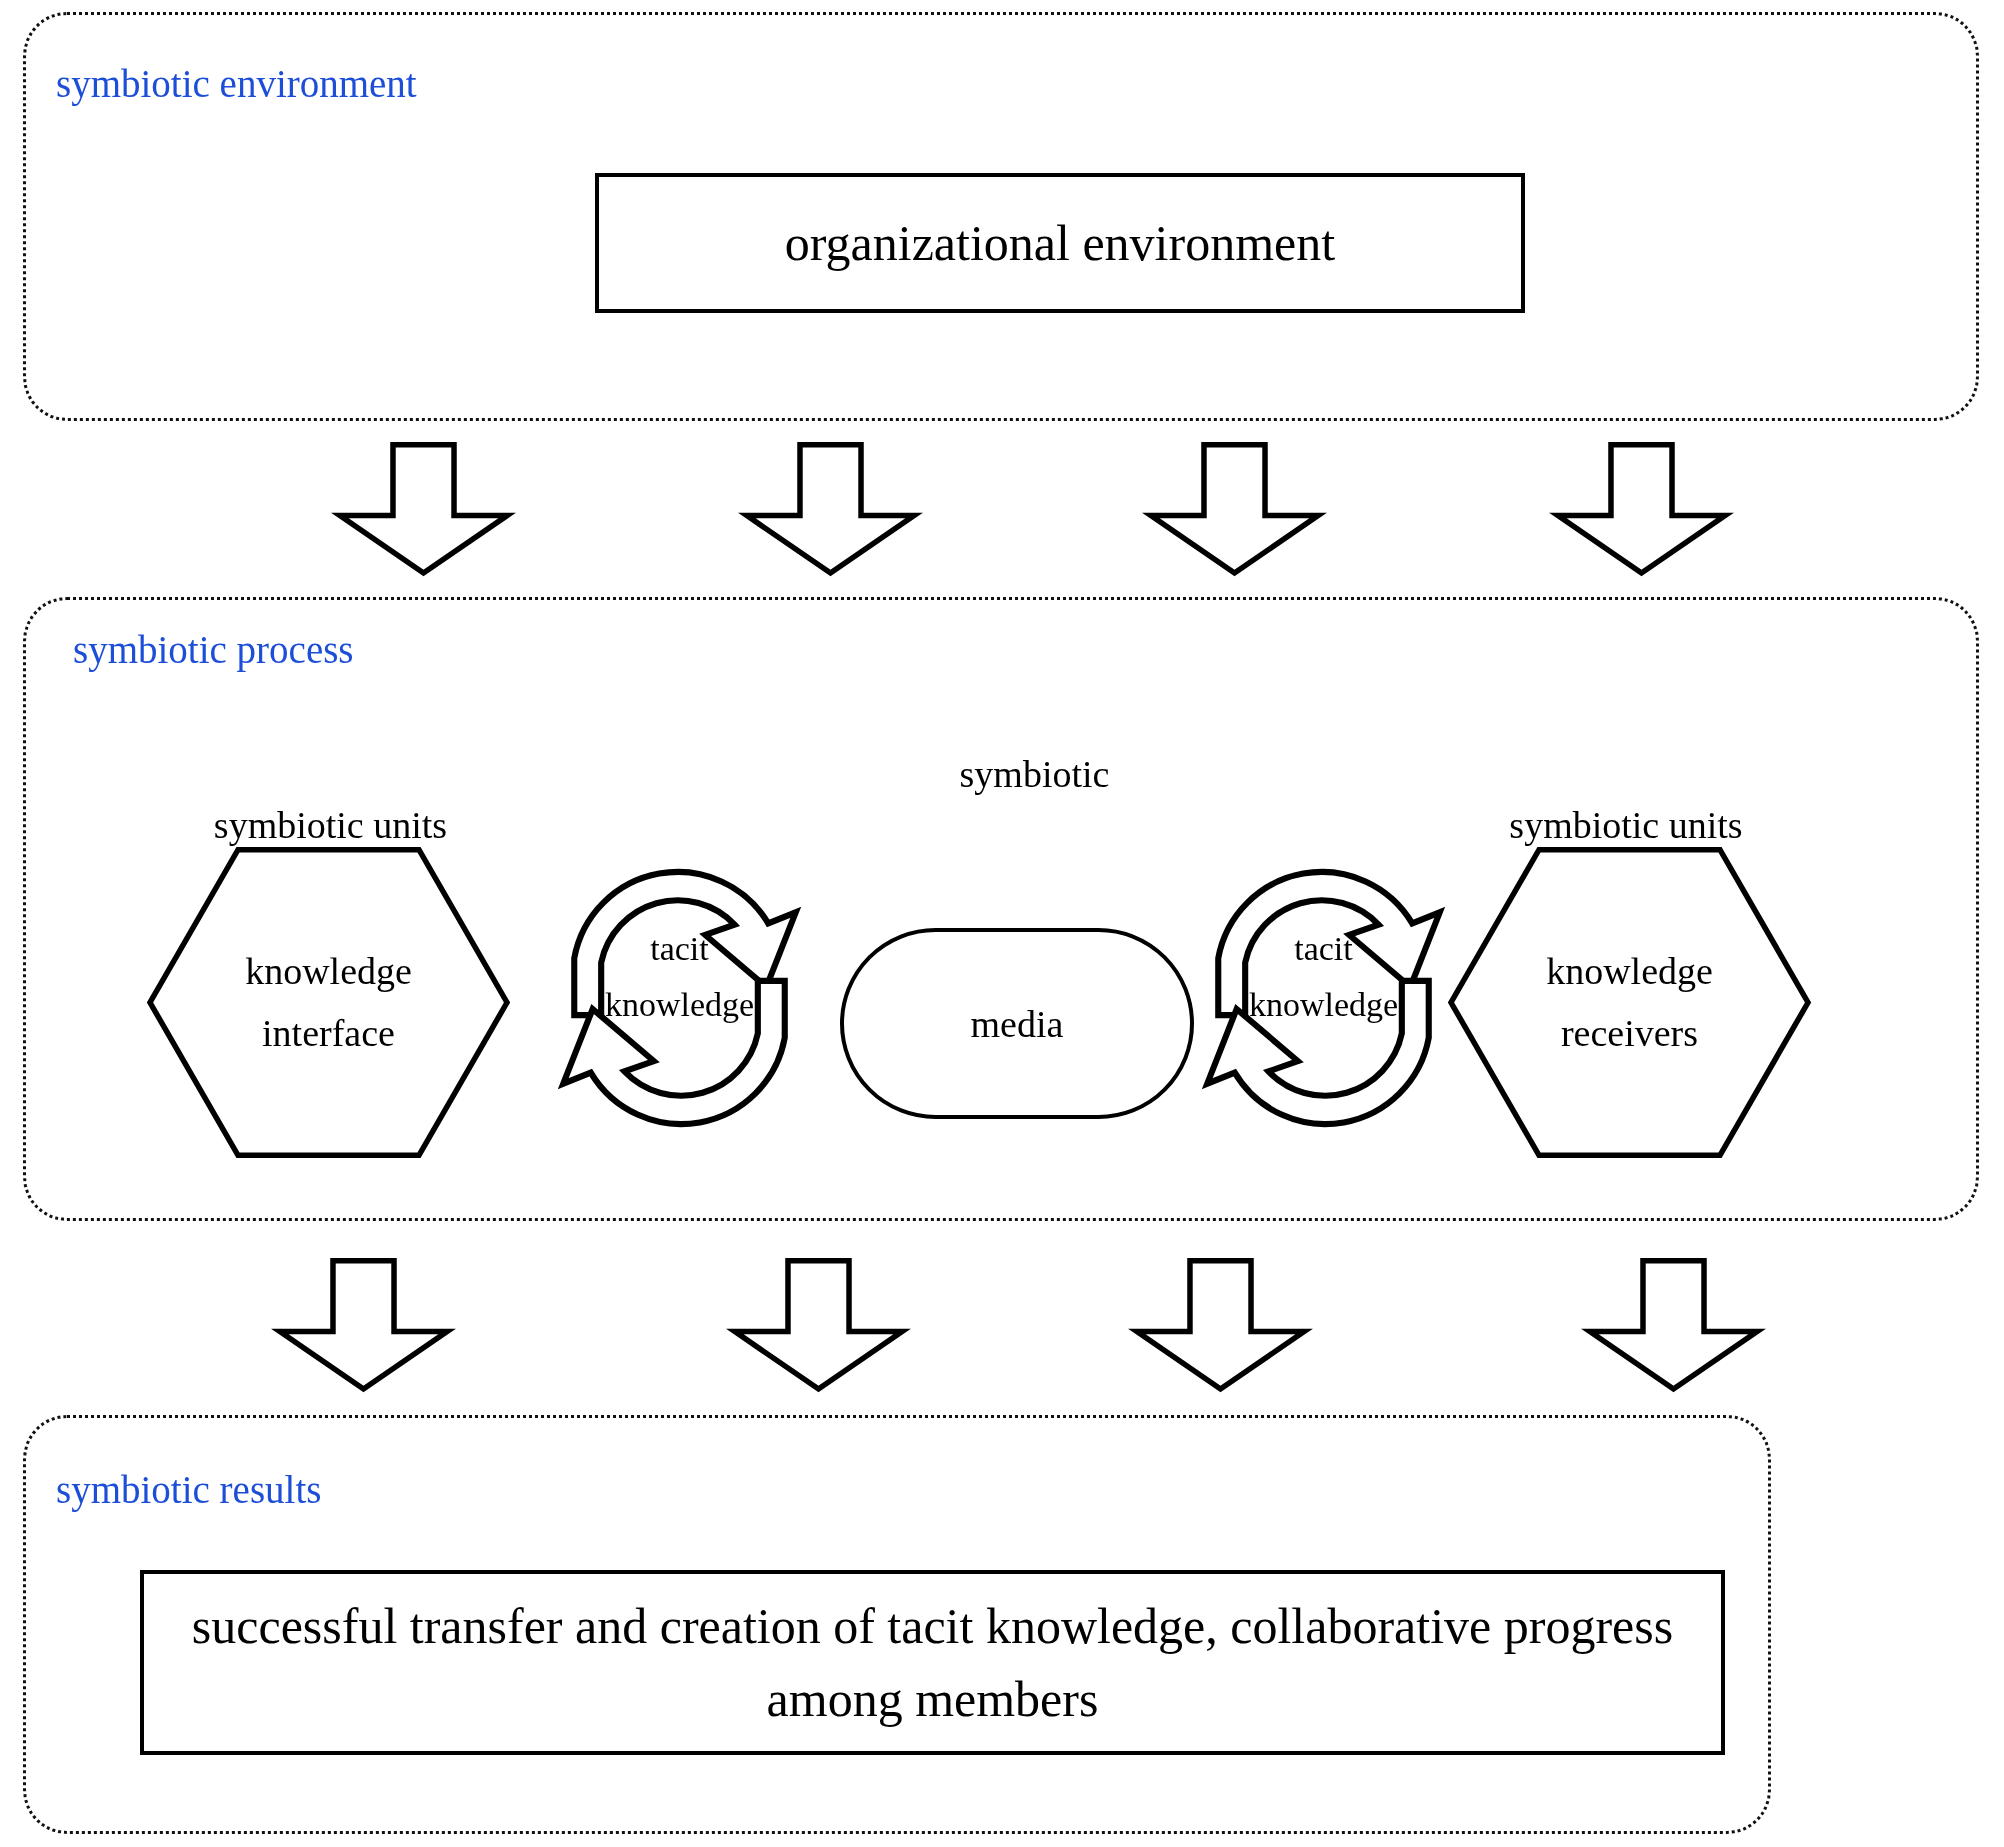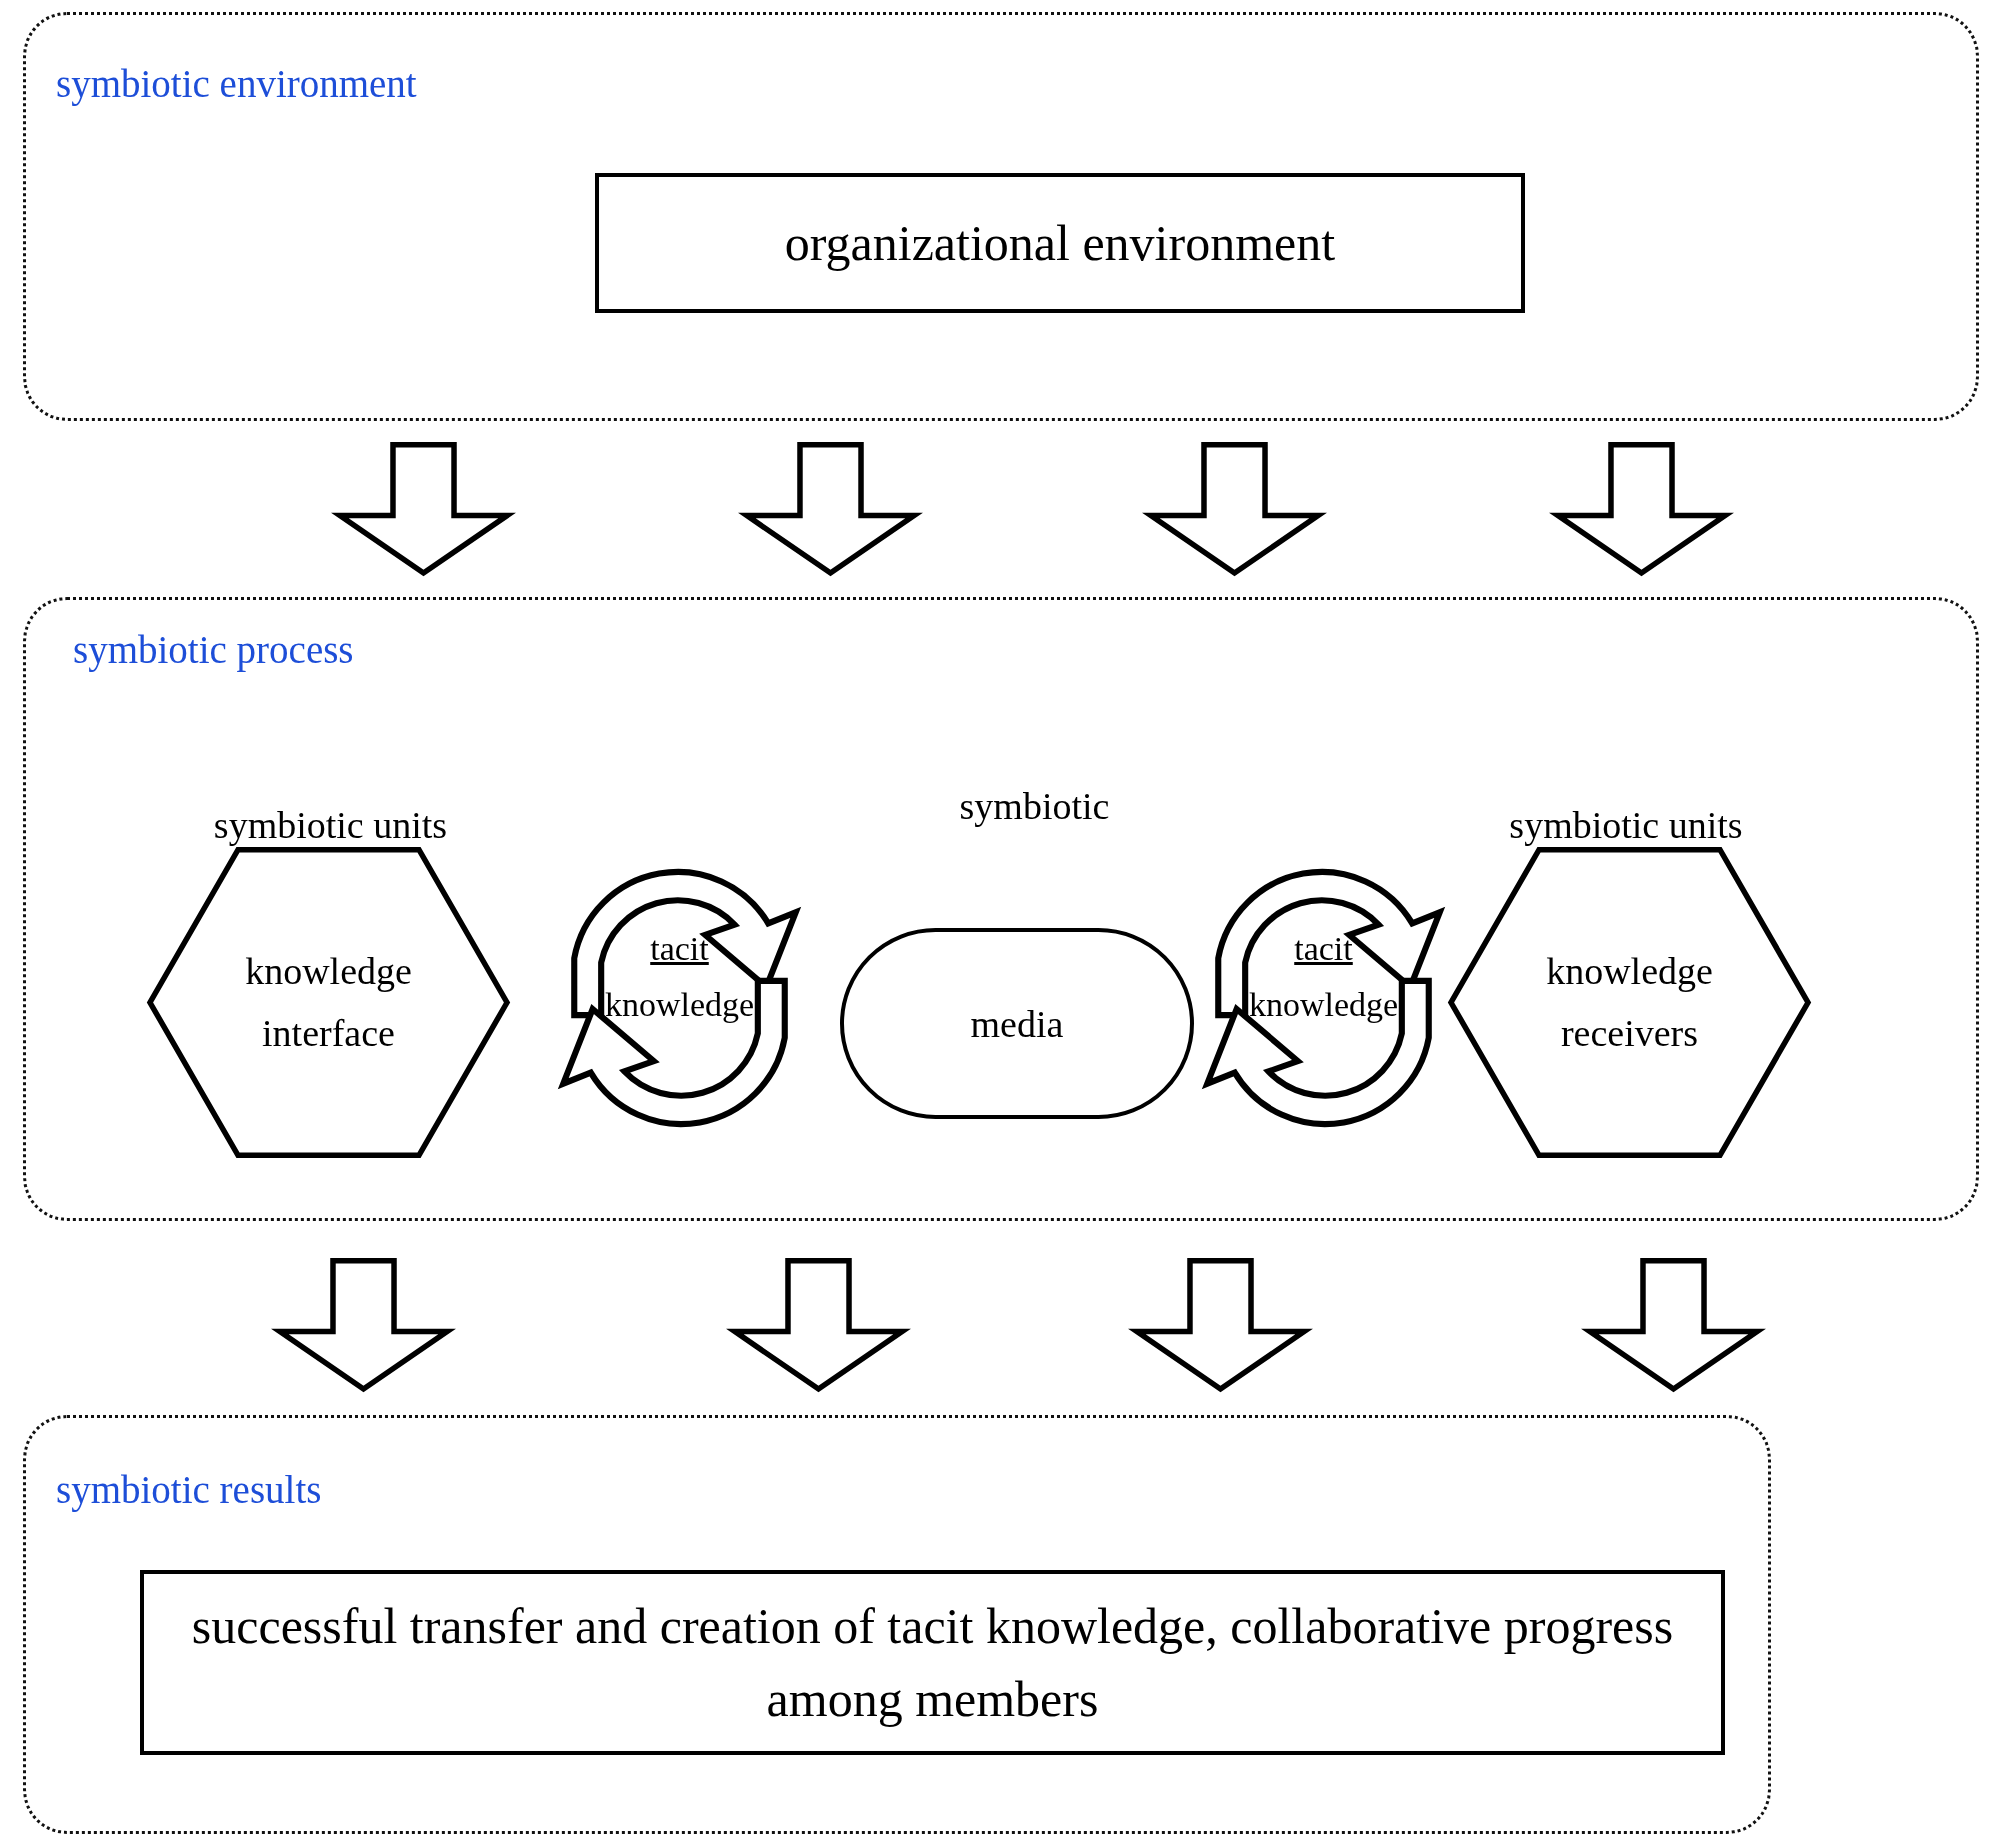--- a/index.html
+++ b/index.html
@@ -108,21 +108,20 @@
     width: 100%;
     height: 100%;
     pointer-events: none;
   }
   .cycle-text .t1 {
     position: absolute;
     width: 100%;
     text-align: center;
     font-size: 34px;
     top: 27%;
-    text-decoration: underline;
   }
   .cycle-text .t2 {
     position: absolute;
     width: 100%;
     text-align: center;
     font-size: 34px;
     top: 46%;
   }
 
   
@@ -211,21 +210,21 @@
                L 120 360
                A 128 128 0 0 0 338 298
                L 338 212 Z" fill="#ffffff" stroke="#000000" stroke-width="10" stroke-linejoin="miter"></path>
     </svg>
     <div class="cycle-text">
       <span class="t1">tacit</span>
       <span class="t2">knowledge</span>
     </div>
   </div>
 
-  <div class="caption two-line" style="left:863px; top:745px; width:343px;margin-top:32px;">
+  <div class="caption two-line" style="left:863px; top:745px; width:343px;">
     <div>symbiotic</div>
   </div>
 
   <div class="stadium" style="left:840px; top:928px; width:354px; height:191px;">
     <span>media</span>
   </div>
 
   <div class="cycle" style="left:1195px; top:851px; width:257px; height:294px;">
     <svg width="257" height="294" viewBox="0 0 420 480">
       <path d="M 38 268

